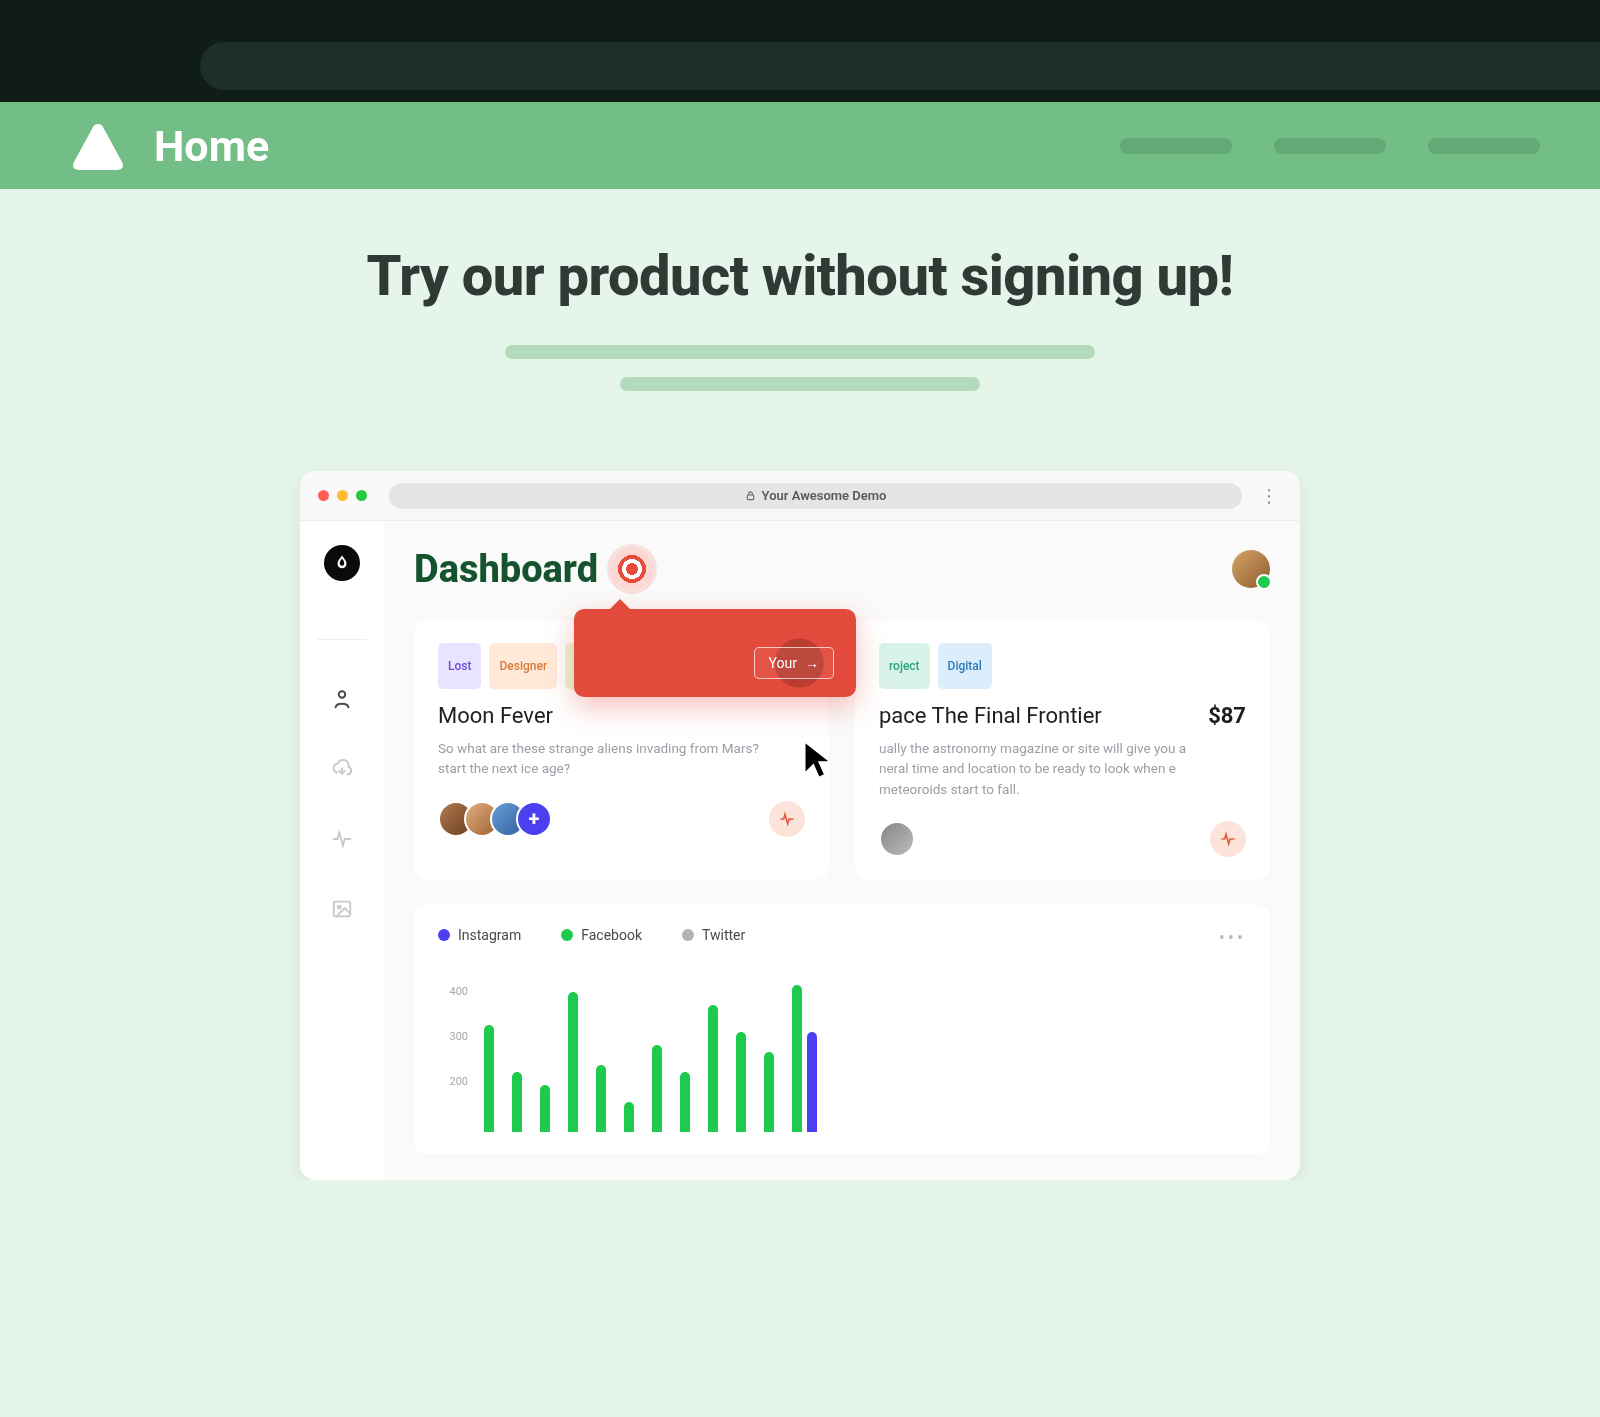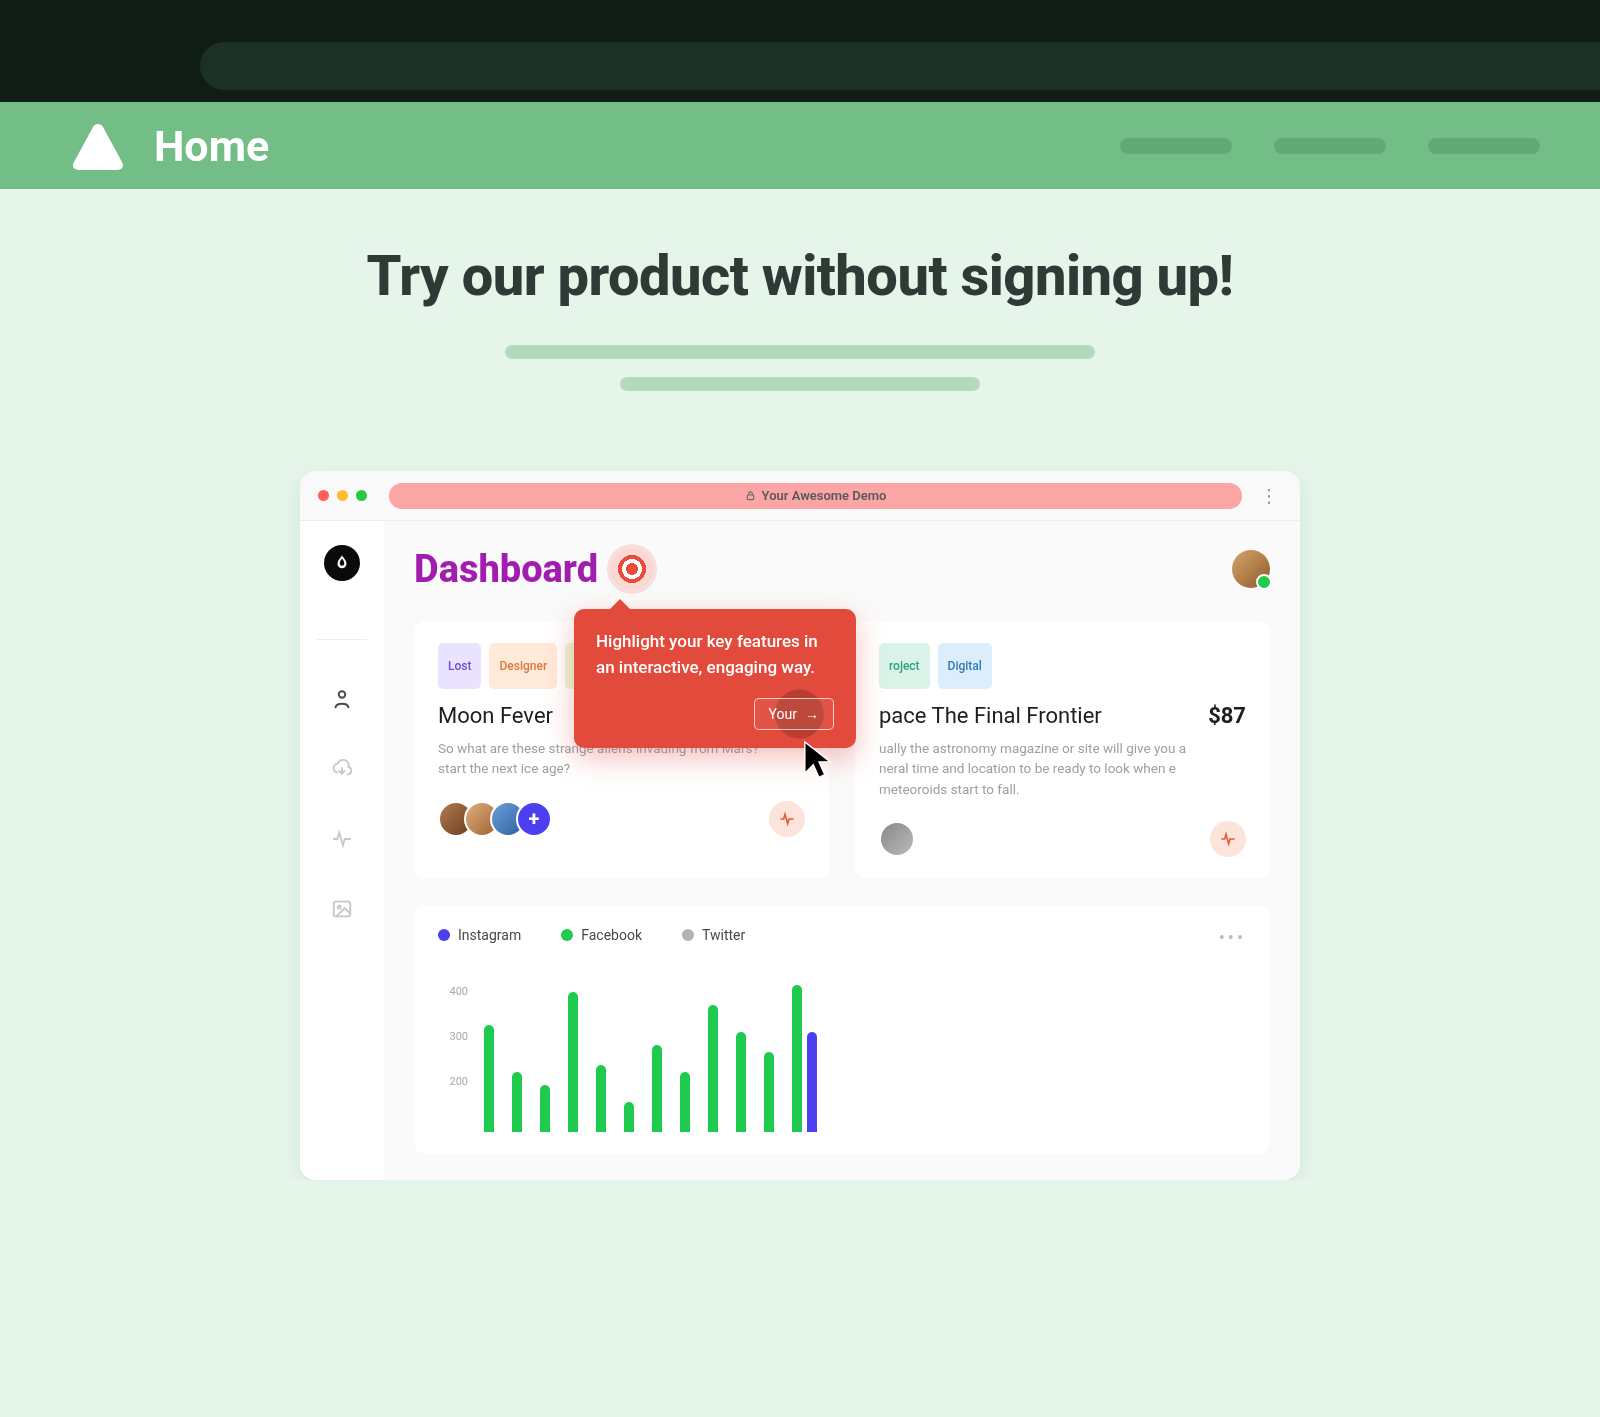--- a/index.html
+++ b/index.html
@@ -93,21 +93,21 @@
       padding: 0 18px;
       border-bottom: 1px solid #eee;
     }
     .dot { width: 11px; height: 11px; border-radius: 50%; margin-right: 8px; }
     .dot.red { background: #ff5f57; }
     .dot.yellow { background: #febc2e; }
     .dot.green { background: #28c840; }
     .demo-url-pill {
       flex: 1;
       height: 26px;
-      background: #fca5a5;
+      background: #e5e5e5;
       border-radius: 14px;
       margin: 12px 14px;
       display: flex;
       align-items: center;
       justify-content: center;
       gap: 6px;
       color: #5a5a5a;
       font-size: 13px;
       font-weight: 600;
     }
@@ -141,21 +141,21 @@
       margin-bottom: 10px;
     }
     .sidebar-logo svg { width: 18px; height: 18px; }
     .sidebar-divider { width: 50px; height: 1px; background: #eee; }
     .sidebar-icon { color: #4a4a4a; cursor: pointer; }
     .sidebar-icon.muted { color: #c7c7c7; }
     .sidebar-icon svg { width: 22px; height: 22px; display: block; }
 
     .demo-main { flex: 1; padding: 26px 30px; position: relative; }
     .main-header { display: flex; align-items: center; }
-    .main-title { font-size: 38px; font-weight: 800; color: #a21caf; }
+    .main-title { font-size: 38px; font-weight: 800; color: #14532d; }
     .target-ring {
       width: 44px; height: 44px; margin-left: 12px;
       border-radius: 50%;
       background: radial-gradient(circle, #e74c3c 0 6px, #fff 6px 10px, #e74c3c 10px 14px, #fbd8d3 14px 22px, transparent 22px);
       box-shadow: 0 0 0 3px rgba(231,76,60,0.15);
     }
     .main-avatar {
       margin-left: auto;
       width: 38px; height: 38px; border-radius: 50%;
       background: linear-gradient(135deg, #d7a66b, #8b5a2b);
@@ -388,21 +388,20 @@
     </div>
 
     <div class="demo-main">
       <div class="main-header">
         <div class="main-title">Dashboard</div>
         <div class="target-ring"></div>
         <div class="main-avatar"></div>
       </div>
 
       <div class="tooltip">
-        <div class="tooltip-text">Highlight your key features in an interactive, engaging way.</div>
         <div class="tooltip-footer">
           <button class="tooltip-next">
             <span>Your</span>
             <span>→</span>
           </button>
         </div>
         <div class="cursor-arrow">
           <svg viewBox="0 0 24 28">
               <path d="M2 2 L2 24 L8 18 L12 27 L16 25 L12 16 L20 16 Z" fill="#000" stroke="#fff" stroke-width="1"></path>
             </svg>

